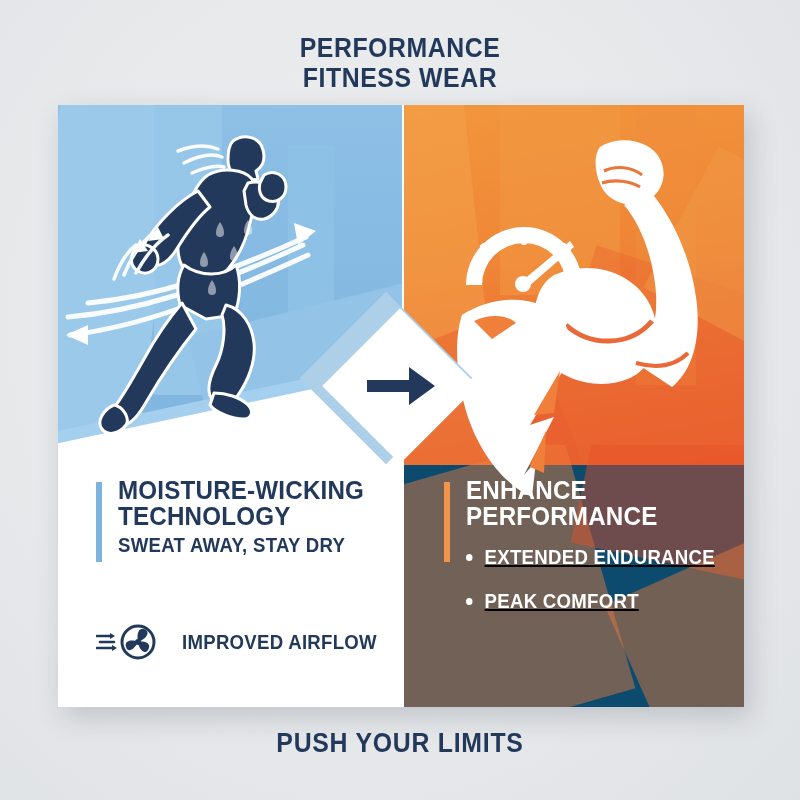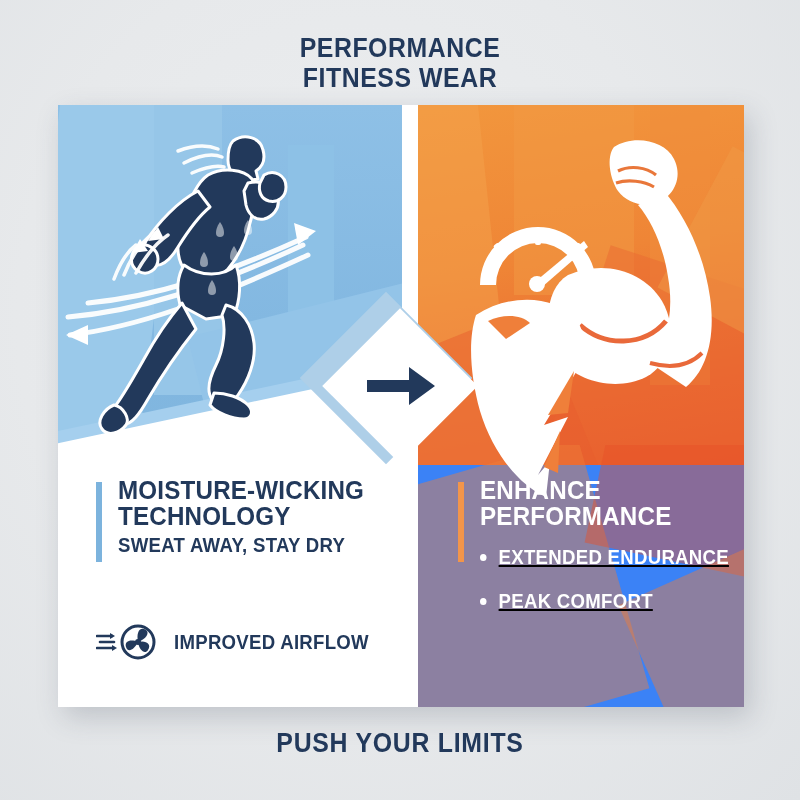--- a/index.html
+++ b/index.html
@@ -62,21 +62,21 @@
   }
 
   .panel {
     position: absolute;
     top: 0;
     height: 602px;
     overflow: hidden;
     padding-left: 24px;
   }
   .panel.left  { left: 0;     width: 344px; background:#ffffff; }
-  .panel.right { left: 360px; width: 342px; background:#3b82f6; }
+  .panel.right { left: 346px; width: 342px; background:#0c4a6e; }
 
   
   .left-art {
     position: absolute;
     left: 0; top: 0;
     width: 344px; height: 360px;
     background: linear-gradient(180deg,#8ec0e6 0%, #83b8e1 60%, #7fb5de 100%);
     overflow: hidden;
   }
   .left-art .facet { position:absolute; }
@@ -194,21 +194,21 @@
   .bullets li::before {
     content:"";
     position:absolute; left:0; top:7px;
     width:7px; height:7px; border-radius:50%;
     background:#ffffff;
   }
 
   
   .feature {
     position:absolute; left:38px; top:517px;
-    display:flex; align-items:center; gap:14px;
+    display:flex; align-items:center; gap:22px;
   }
   .feature .label {
     color:#22395b;
     font-family:"Liberation Sans Narrow","Liberation Sans",sans-serif;
     font-weight:bold;
     font-size:20px;
     letter-spacing:0.3px;
     transform: scaleX(0.93);
     transform-origin:left center;
   }

